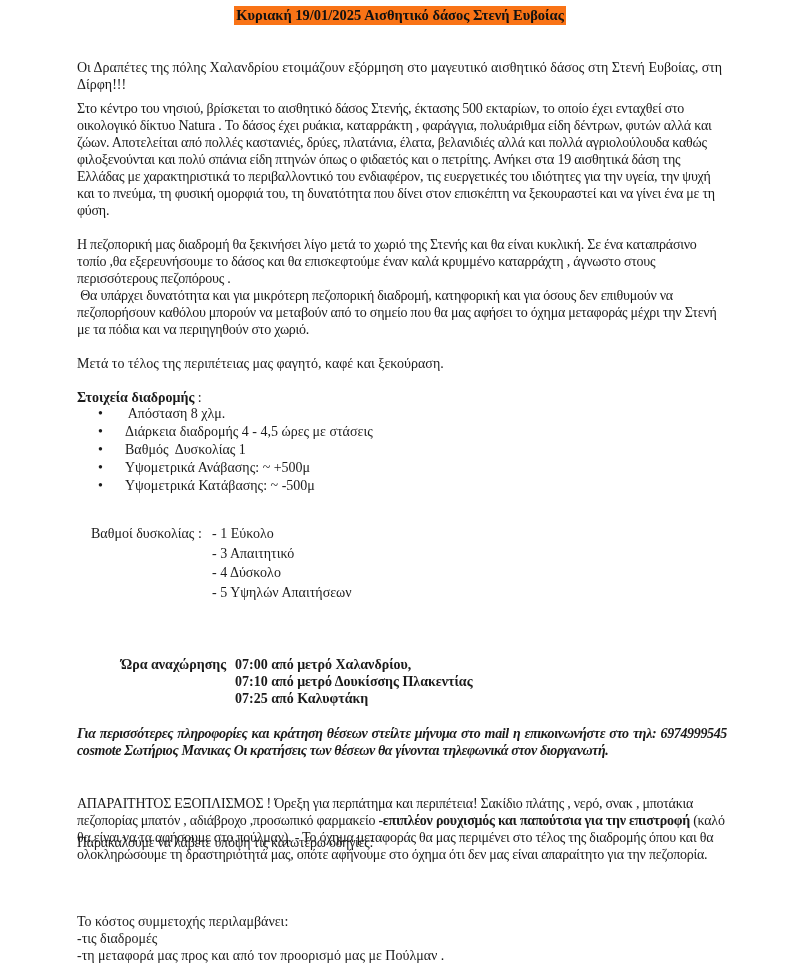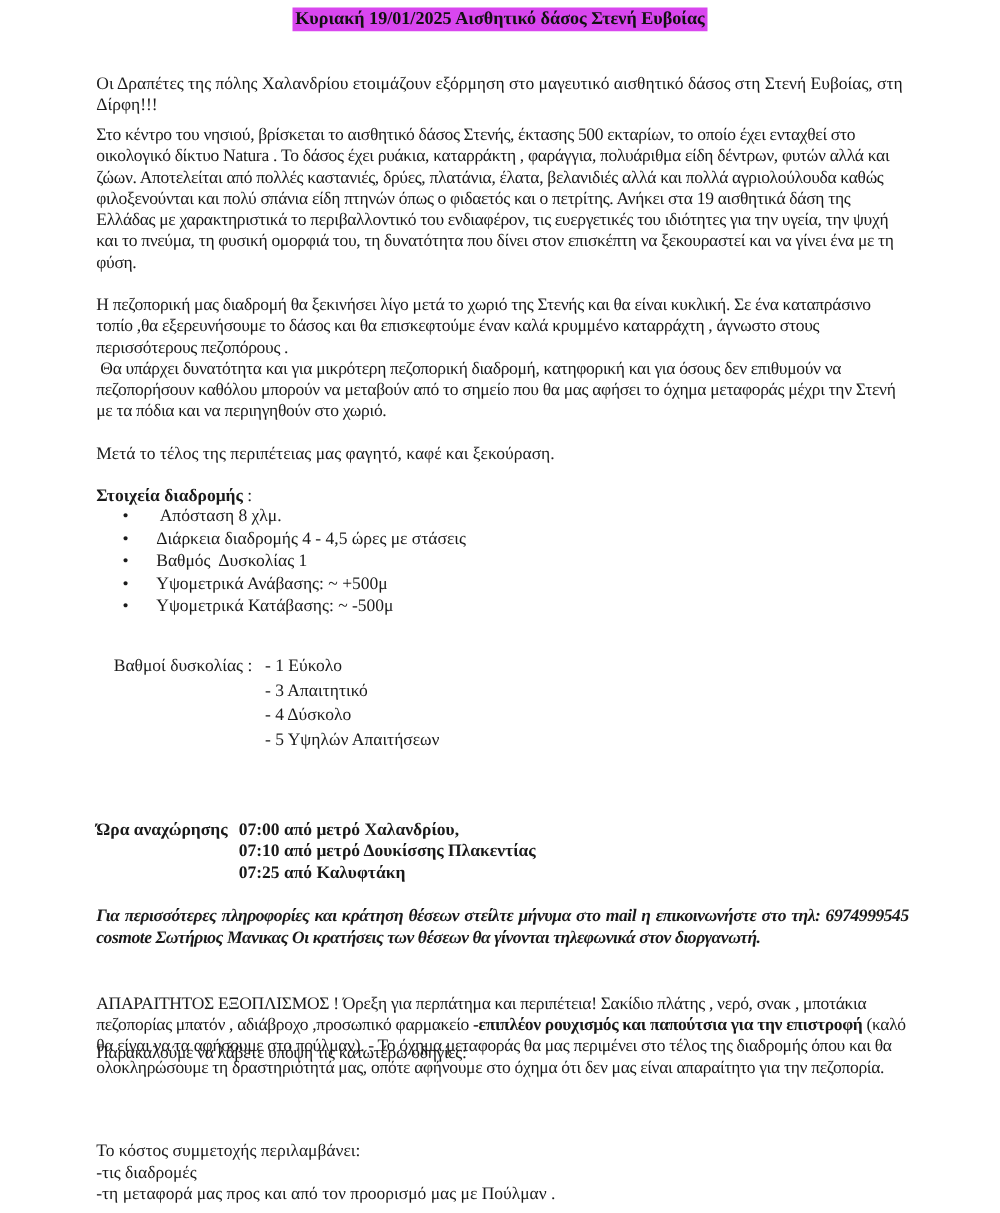--- a/index.html
+++ b/index.html
@@ -4,38 +4,38 @@
 <style>
   html, body { margin: 0; padding: 0; background: #ffffff; }
   body {
     width: 800px; height: 970px; overflow: hidden; position: relative;
     font-family: "Liberation Serif", "DejaVu Serif", serif;
     color: #1a1a1a;
   }
   .page { position: absolute; left: 0; top: 0; width: 800px; height: 970px; }
   .title-wrap { position: absolute; top: 6px; left: 0; width: 800px; text-align: center; }
   .title {
-    display: inline-block; background: #d946ef; font-weight: bold;
+    display: inline-block; background: #f97316; font-weight: bold;
     font-size: 14.5px; line-height: 19px; padding: 0 2px; color: #111;
   }
   .p {
     position: absolute; left: 77px; width: 650px;
     font-size: 14px; line-height: 17px;
   }
   .narrow { font-family: "Liberation Serif", serif; letter-spacing: -0.25px; }
   .b { font-weight: bold; }
   .bullets { position: absolute; left: 98px; top: 405px; font-size: 14px; line-height: 18px; }
   .bullet-row { display: flex; }
   .bullet-dot { width: 27px; }
   .grades { position: absolute; left: 91px; top: 524px; font-size: 14px; line-height: 19.5px; }
   .grades .row { display: flex; }
   .grades .lbl { width: 121px; }
   .deps { position: absolute; left: 77px; top: 656px; font-size: 14px; line-height: 17px; font-weight: bold; }
   .deps .row { display: flex; }
-  .deps .lbl { width: 114px; }
+  .deps .lbl { width: 114px; margin-left: 44px; }
   .justify { text-align: justify; font-style: italic; }
 </style>
 </head>
 <body>
 
 <div class="page">
 
   <div class="title-wrap">
     <span class="title">Κυριακή 19/01/2025 Αισθητικό δάσος Στενή Ευβοίας</span>
   </div>

